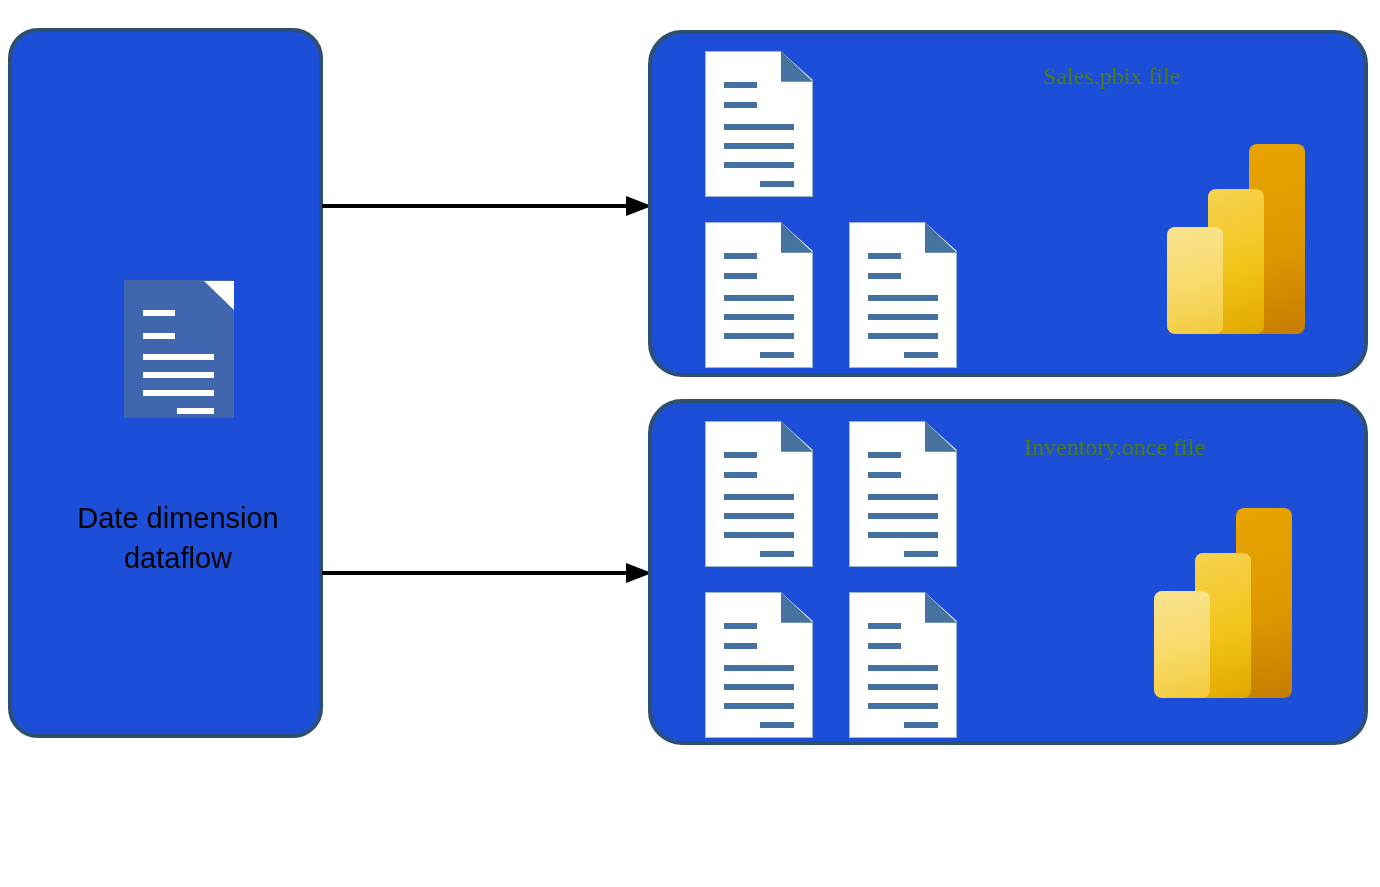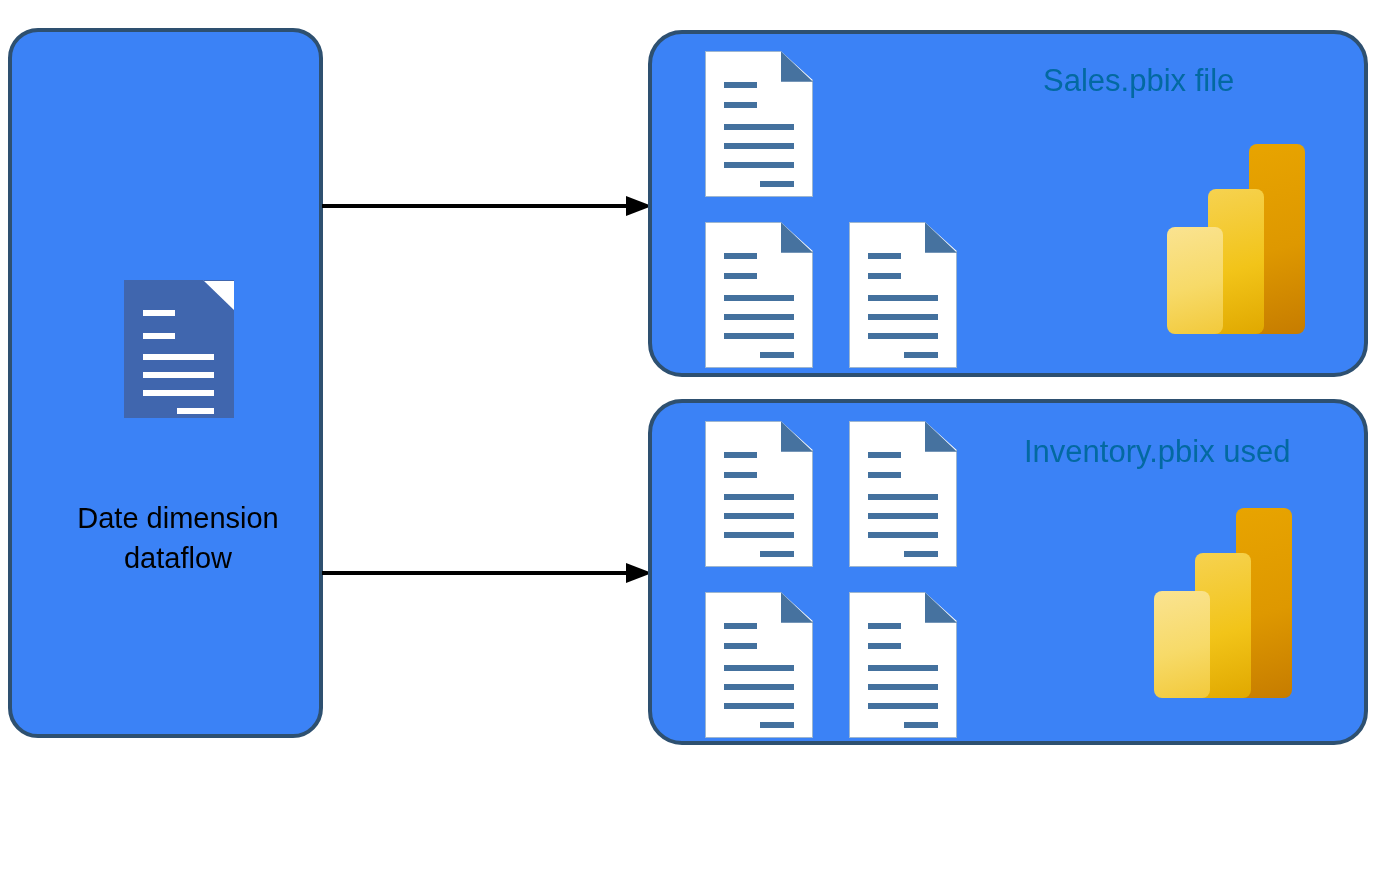--- a/index.html
+++ b/index.html
@@ -22,21 +22,21 @@
     width: 1380px;
     height: 887px;
   }
 
   
   .box {
     position: absolute;
     box-sizing: border-box;
     border: 4px solid #2E5070;
     border-radius: 34px;
-    background: #3b82f6;
+    background: #1d4ed8;
   }
   .box-source {
     left: 8px;  top: 28px;
     width: 315px; height: 710px;
     border-radius: 30px;
   }
   .box-sales {
     left: 648px; top: 30px;
     width: 720px; height: 347px;
     border-radius: 34px;
@@ -140,24 +140,24 @@
     background: linear-gradient(165deg, #F6D250 0%, #F2C419 55%, #E0A800 100%); z-index: 2; }
   .pbi .bar.b1 { left: 2px;  width: 56px; height: 107px;
     background: linear-gradient(165deg, #FAE391 0%, #F7DA68 55%, #F2C93A 100%); z-index: 3; }
 
   .pbi-sales     { left: 1165px; top: 144px; }
   .pbi-inventory { left: 1152px; top: 508px; }
 
   
   .box-label {
     position: absolute;
-    font-size: 31px;
-    color: #0369a1;
+    font-size: 24px;
+    color: #4d7c0f;
     white-space: nowrap;
-    font-family: Liberation Sans, sans-serif;
+    font-family: Liberation Serif, serif;
   }
   .label-sales     { left: 1043px; top: 63px; }
   .label-inventory { left: 1024px; top: 434px; }
 
   .source-caption {
     position: absolute;
     left: 20px;
     top: 466px;
     width: 292px;
     text-align: center;
@@ -310,21 +310,21 @@
       <div class="fold"></div>
       <div class="ln l1"></div>
       <div class="ln l2"></div>
       <div class="ln l3"></div>
       <div class="ln l4"></div>
       <div class="ln l5"></div>
       <div class="ln l6"></div>
     </div>
   </div>
 
-  <div class="box-label label-inventory">Inventory.pbix used</div>
+  <div class="box-label label-inventory">Inventory.once file</div>
 
   <div class="pbi pbi-inventory">
     <div class="bar b3"></div>
     <div class="bar b2"></div>
     <div class="bar b1"></div>
   </div>
 
   <div class="footer-caption">
   </div>
 

